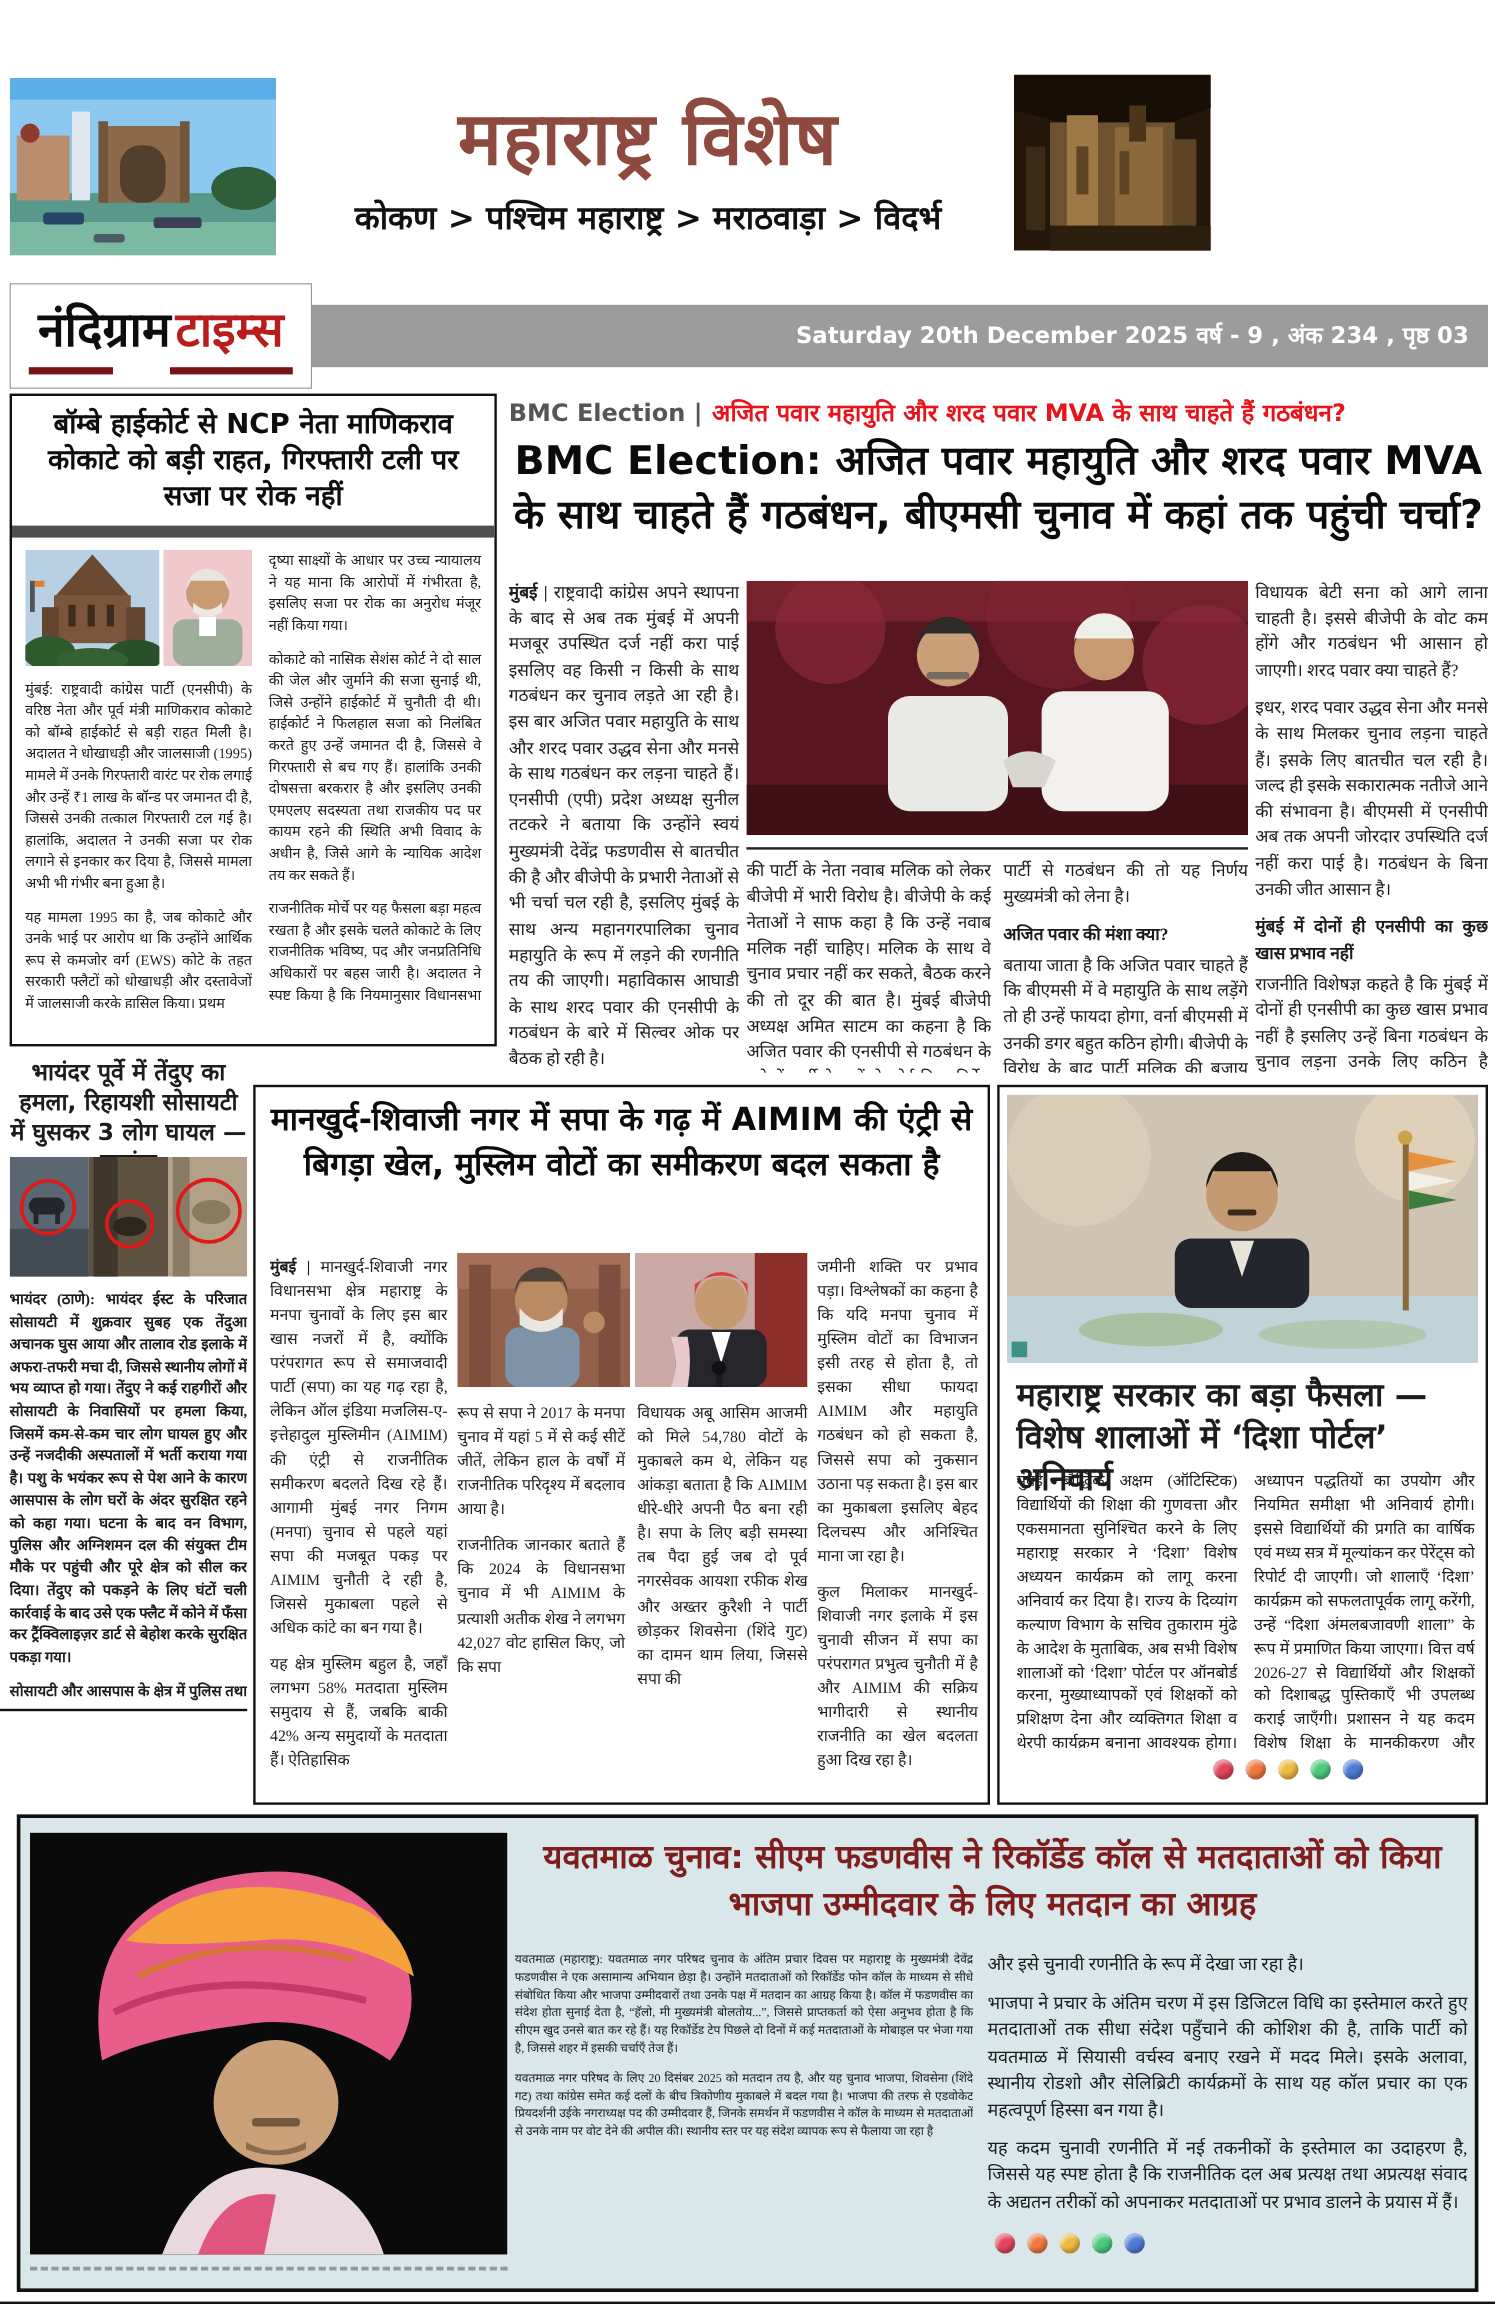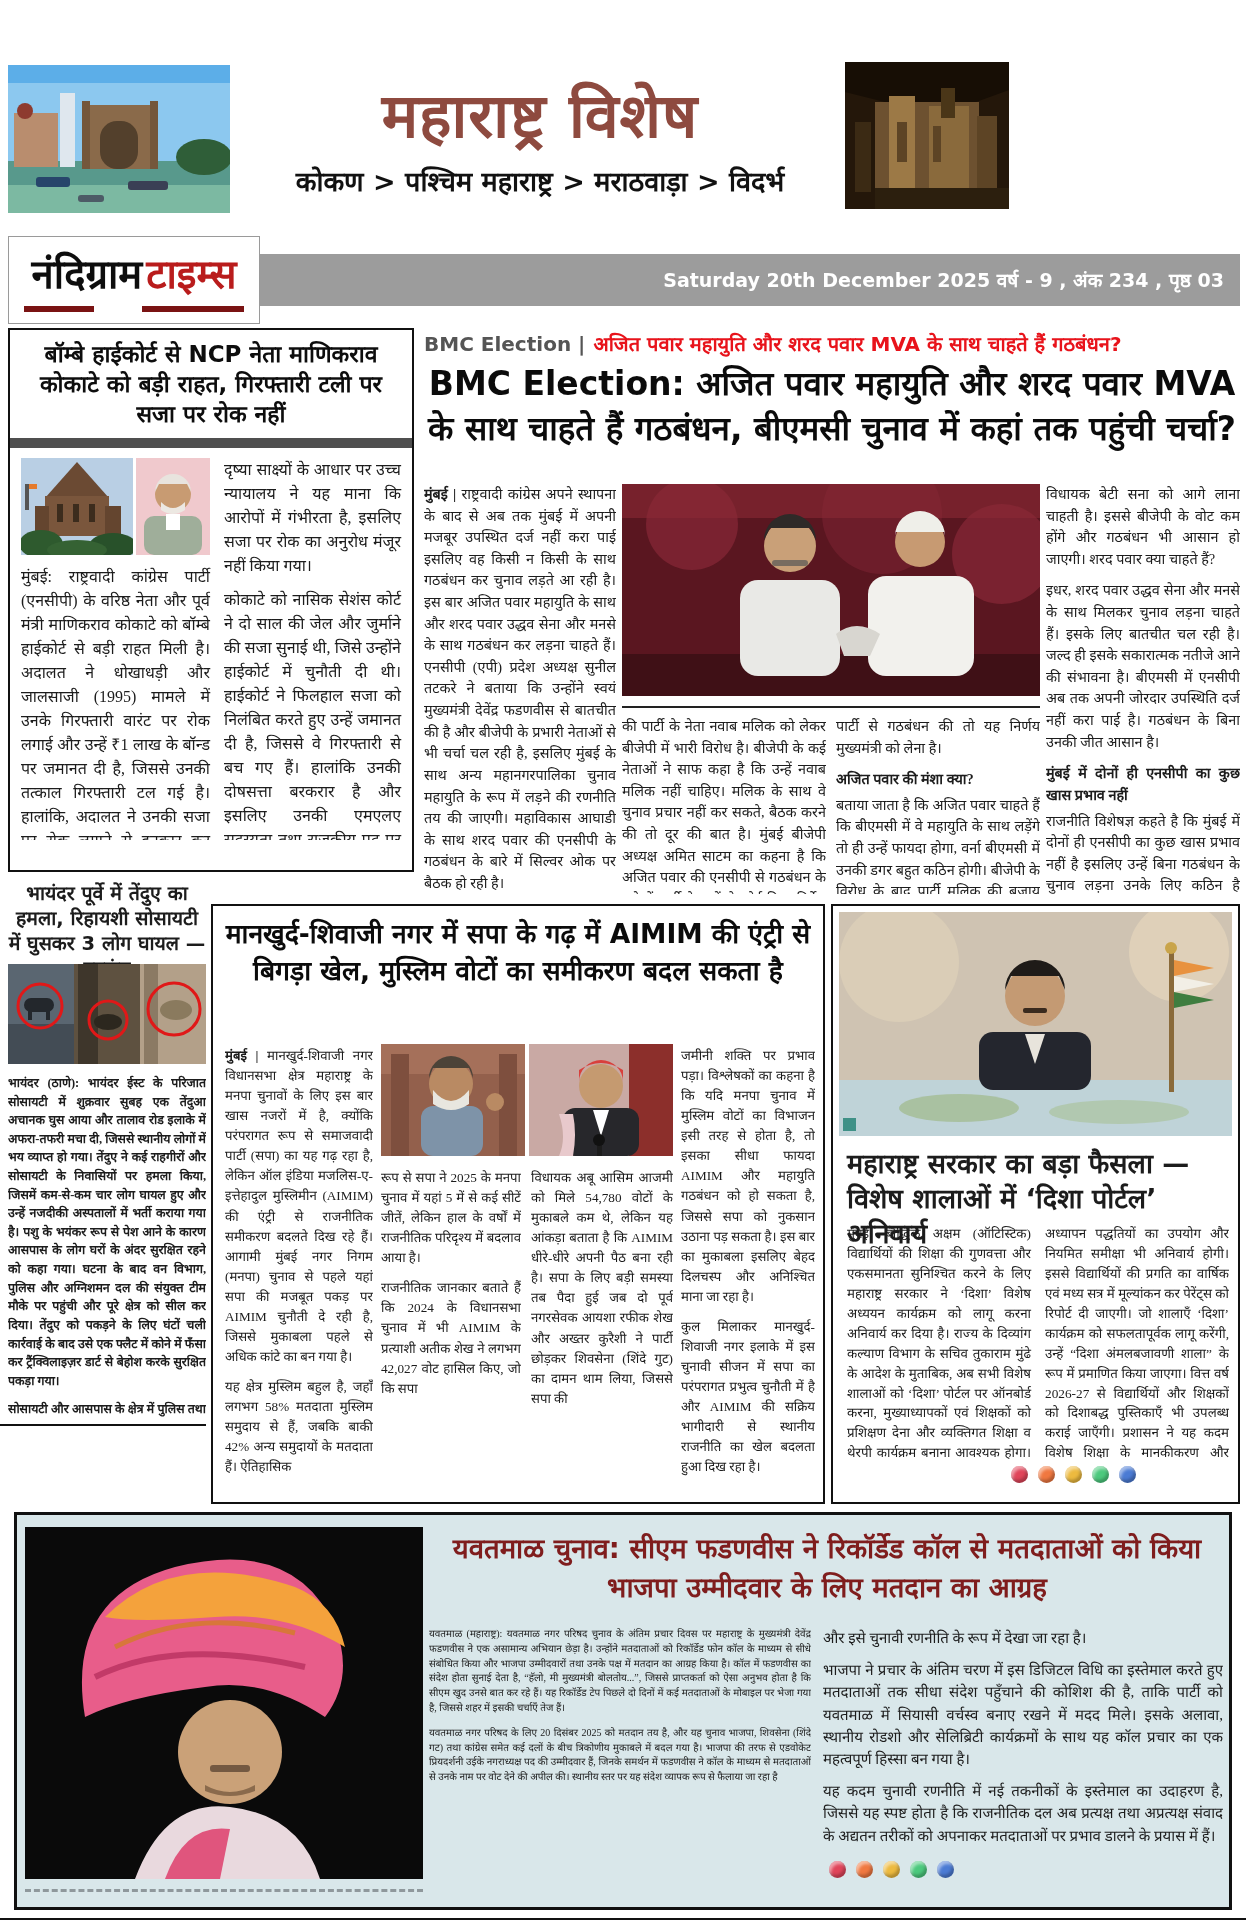--- a/index.html
+++ b/index.html
@@ -37,21 +37,21 @@
   .clip{overflow:hidden;}
   p.body{margin-bottom:10px;}
   .lead{font-weight:bold;}
   .subhead{font-weight:bold;margin-bottom:4px;}
 
   
   .court-box{left:8px;top:296px;width:406px;height:544px;border:2px solid #111;background:#fff;}
   .court-head{padding:10px 12px 8px;text-align:center;font-size:23px;font-weight:bold;line-height:1.3;color:#0d0d0d;}
   .court-bar{height:10px;background:#4f4f4f;margin-bottom:10px;}
   .court-cols{display:flex;gap:14px;padding:0 11px;height:382px;overflow:hidden;}
-  .court-col{flex:1;font-size:16px;line-height:1.5;}
+  .court-col{flex:1;font-size:12px;line-height:1.5;}
   .court-imgrow{display:flex;gap:3px;margin-bottom:10px;}
 
   
   .bmc-kicker{left:424px;top:298px;width:816px;font-size:20px;font-weight:bold;color:#555;}
   .bmc-kicker .q{color:var(--red);margin-left:8px;}
   .bmc-head{left:424px;top:330px;width:816px;text-align:center;font-size:33px;font-weight:bold;
             line-height:1.35;color:#0b0b0b;}
   .bmc-col{font-size:14.4px;line-height:1.5;}
   .bmc-c1{left:424px;top:452px;width:192px;height:410px;}
   .bmc-c4{left:1046px;top:452px;width:194px;height:410px;}
@@ -304,21 +304,21 @@
           <polygon points="64,66 80,66 72,92" fill="#fff"></polygon>
           <path d="M30,70 q8,24 0,42 l14,0 q4,-22 0,-42 z" fill="#e8c9cc"></path>
           <circle cx="72" cy="42" r="22" fill="#c59a70"></circle>
           <path d="M50,38 a22,22 0 0 1 44,0 l0,-12 q-22,-14 -44,0 z" fill="#d8403c"></path>
           <rect x="68" y="96" width="5" height="16" fill="#1c1c1c"></rect>
             <circle cx="70" cy="96" r="6" fill="#111"></circle>
         </svg>
       </span>
     </div>
     <div class="aimim-col aimim-c2 just clip">
-      <p class="body">रूप से सपा ने 2025 के मनपा चुनाव में यहां 5 में से कई सीटें जीतें, लेकिन हाल के वर्षों में राजनीतिक परिदृश्य में बदलाव आया है।</p>
+      <p class="body">रूप से सपा ने 2017 के मनपा चुनाव में यहां 5 में से कई सीटें जीतें, लेकिन हाल के वर्षों में राजनीतिक परिदृश्य में बदलाव आया है।</p>
       <p class="body">राजनीतिक जानकार बताते हैं कि 2024 के विधानसभा चुनाव में भी AIMIM के प्रत्याशी अतीक शेख ने लगभग 42,027 वोट हासिल किए, जो कि सपा</p>
     </div>
     <div class="aimim-col aimim-c3 just clip">
       <p class="body">विधायक अबू आसिम आजमी को मिले 54,780 वोटों के मुकाबले कम थे, लेकिन यह आंकड़ा बताता है कि AIMIM धीरे-धीरे अपनी पैठ बना रही है। सपा के लिए बड़ी समस्या तब पैदा हुई जब दो पूर्व नगरसेवक आयशा रफीक शेख और अख्तर कुरैशी ने पार्टी छोड़कर शिवसेना (शिंदे गुट) का दामन थाम लिया, जिससे सपा की</p>
     </div>
     <div class="aimim-col aimim-c4 just clip">
       <p class="body">जमीनी शक्ति पर प्रभाव पड़ा। विश्लेषकों का कहना है कि यदि मनपा चुनाव में मुस्लिम वोटों का विभाजन इसी तरह से होता है, तो इसका सीधा फायदा AIMIM और महायुति गठबंधन को हो सकता है, जिससे सपा को नुकसान उठाना पड़ सकता है। इस बार का मुकाबला इसलिए बेहद दिलचस्प और अनिश्चित माना जा रहा है।</p>
       <p class="body">कुल मिलाकर मानखुर्द-शिवाजी नगर इलाके में इस चुनावी सीजन में सपा का परंपरागत प्रभुत्व चुनौती में है और AIMIM की सक्रिय भागीदारी से स्थानीय राजनीति का खेल बदलता हुआ दिख रहा है।</p>
     </div>
   </div>

